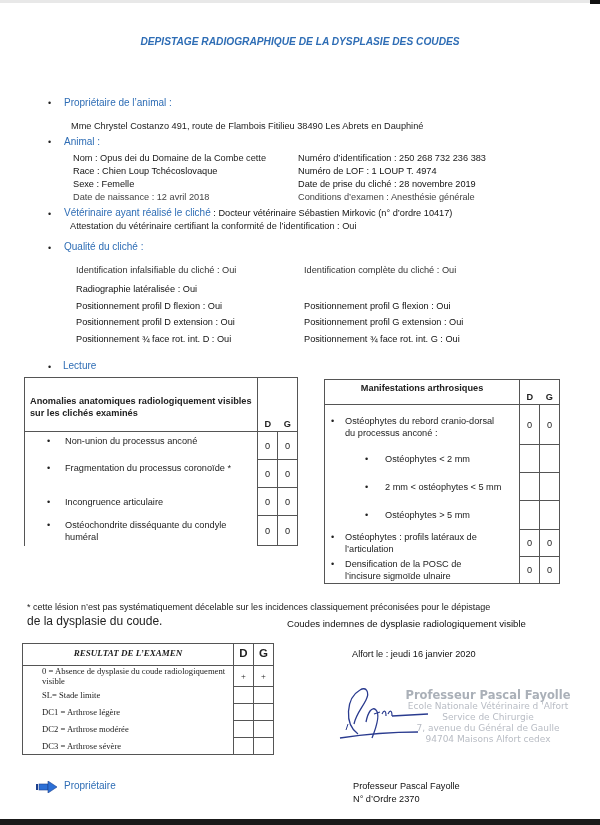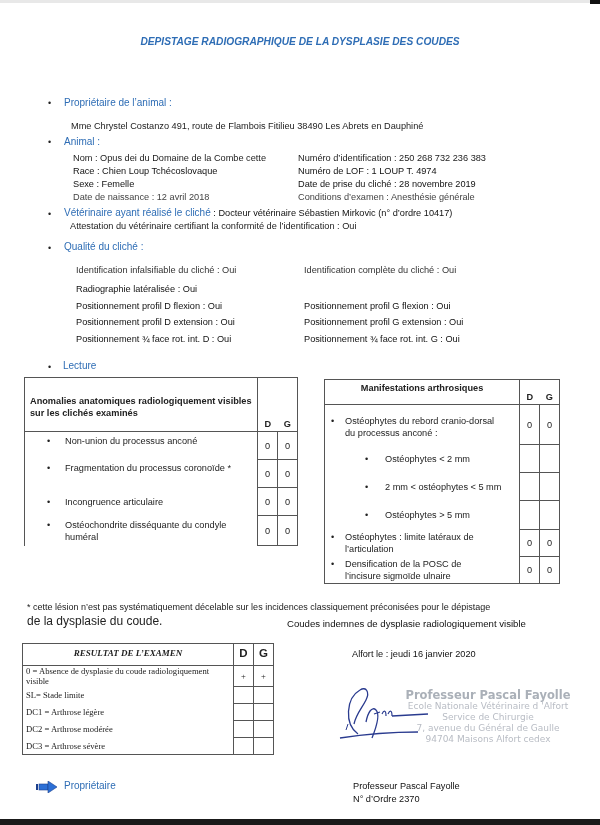--- a/index.html
+++ b/index.html
@@ -28,21 +28,21 @@
   .dghdr { text-align: center; font-weight: bold; font-size: 9.5px; vertical-align: bottom; padding-bottom: 2px; }
   .li { position: relative; padding-left: 40px; line-height: 12px; }
   .li:before { content: "\2022"; position: absolute; left: 22px; top: 0; }
   .li2 { position: relative; padding-left: 20px; line-height: 12px; }
   .li2:before { content: "\2022"; position: absolute; left: 6px; top: 0; }
   .li3 { position: relative; padding-left: 60px; line-height: 12px; }
   .li3:before { content: "\2022"; position: absolute; left: 40px; top: 0; }
   .t3 td { font-family: "Liberation Serif", serif; font-size: 8.6px; color: #222; border-color: #555; }
   .t3 .h { font-style: italic; font-weight: bold; text-align: center; vertical-align: top; padding-top: 4px; font-size: 9px; }
   .t3 .dgh { font-family: "Liberation Sans", sans-serif; font-weight: bold; font-size: 11.5px; text-align: center; width: 19px; vertical-align: top; padding-top: 3px; }
-  .t3 .l { padding-left: 3px; height: 17px; }
+  .t3 .l { padding-left: 19px; height: 17px; }
   .t3 .c { text-align: center; width: 19px; }
   .stamp { font-family: "DejaVu Sans", sans-serif; color: #b8bcc4; text-align: center; line-height: 11px; }
   .stamp .big { font-weight: bold; font-size: 11.5px; color: #aab0b8; }
   .stamp .small { font-size: 9px; }
   .arrow-icon { position: absolute; left: 36px; top: 781px; width: 22px; height: 12px; }
 </style>
 </head>
 <body>
 
 <div class="top-bar"></div>
@@ -154,21 +154,21 @@
   </tr>
   <tr style="height:29px;">
     <td style="border-top:none;border-bottom:none;">
           <div class="li3">Ostéophytes &gt; 5 mm</div>
         </td>
     <td class="dg"></td>
     <td class="dg"></td>
   </tr>
   <tr style="height:27px;">
     <td style="border-top:none;border-bottom:none;white-space:normal;padding-right:30px;">
-          <div class="li2">Ostéophytes : limite latéraux de l’articulation</div>
+          <div class="li2">Ostéophytes : profils latéraux de l’articulation</div>
         </td>
     <td class="dg">0</td>
     <td class="dg">0</td>
   </tr>
   <tr style="height:27px;">
     <td style="border-top:none;white-space:normal;padding-right:52px;">
           <div class="li2">Densification de la POSC de l’incisure sigmoïde ulnaire</div>
         </td>
     <td class="dg">0</td>
     <td class="dg">0</td>

